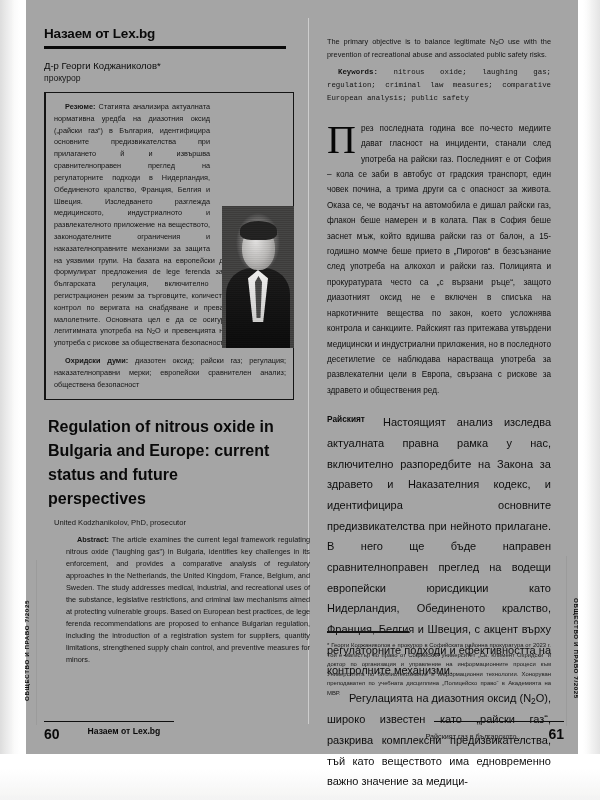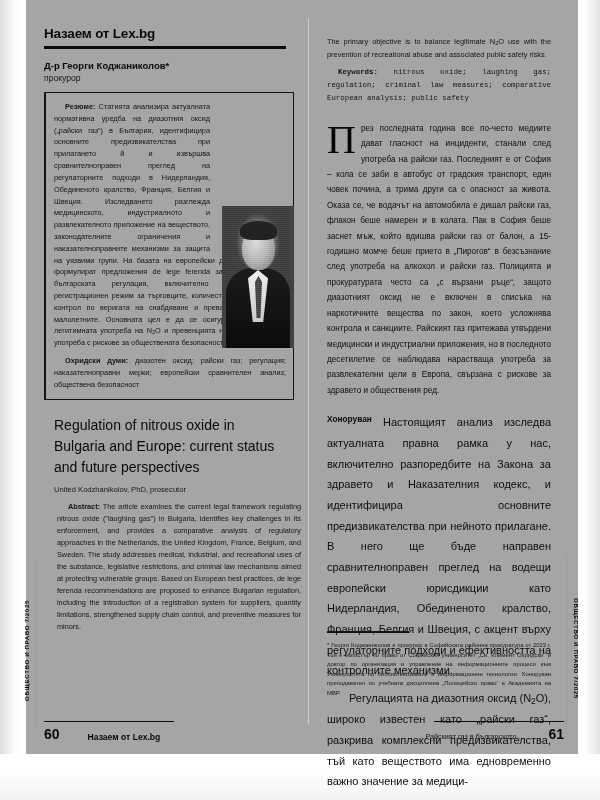--- a/index.html
+++ b/index.html
@@ -45,21 +45,21 @@
     width: 242px; height: 3px; background: #111; margin-top: 2px; margin-bottom: 11px;
   }
   .art-title {
     font-family: "Liberation Serif", serif;
     font-size: 19px; line-height: 1.52; color: #141414;
     letter-spacing: 0.1px;
     margin-bottom: 12px;
     width: 248px;
   }
   .byline-name {
-    font-size: 9.5px; font-weight: bold; color: #111; margin-bottom: 2px;
+    font-size: 9.5px; font-weight: normal; color: #111; margin-bottom: 2px;
   }
   .byline-role {
     font-size: 8.6px; color: #222; margin-bottom: 9px;
   }
 
   
   .portrait {
     position: absolute; left: 222px; top: 206px;
     width: 72px; height: 142px;
     background:
@@ -116,29 +116,29 @@
   }
   .abs-p:last-child { margin-bottom: 0; }
   .abs-p b { font-weight: bold; }
   .wrap-photo {
     float: right; width: 76px; height: 150px; shape-outside: margin-box;
     margin: -2px -6px 2px 6px;
   }
 
   
   .en-title {
-    margin-top: 15px; margin-left: 10px; width: 232px;
-    font-size: 14px; font-weight: normal; line-height: 1.5; color: #111;
+    margin-top: 15px; margin-left: 4px; width: 232px;
+    font-size: 16px; font-weight: bold; line-height: 1.5; color: #111;
   }
   .en-byline {
     margin-left: 10px; margin-top: 7px;
     font-size: 7.6px; color: #1c1c1c; font-weight: normal;
   }
   .en-abs {
-    margin-top: 7px; margin-left: 13px; width: 244px;
+    margin-top: 7px; margin-left: 22px; width: 244px;
     font-size: 7.3px; line-height: 1.65; text-align: justify; color: #1b1b1b;
     text-indent: 11px;
   }
 
   
   .col-right {
     position: absolute; left: 327px; top: 36px; width: 224px;
   }
   .r-p {
     font-size: 7.4px; line-height: 1.72; text-align: justify; color: #1b1b1b;
@@ -179,21 +179,21 @@
     position: absolute; left: 327px; top: 641px; width: 224px;
     font-size: 5.9px; line-height: 1.62; text-align: justify; color: #1f1f1f;
   }
 
   
   .foot-rule-left {
     position: absolute; left: 44px; top: 721px; width: 130px; height: 1.4px; background: #151515;
   }
   .foot-left {
     position: absolute; left: 44px; top: 726px; width: 250px;
-    display: flex; align-items: flex-end; gap: 28px;
+    display: flex; align-items: flex-start; gap: 28px;
   }
   .pg-num { font-size: 14px; font-weight: bold; color: #111; }
   .foot-label { font-size: 8.6px; font-weight: bold; color: #111; }
 
   .foot-rule-right {
     position: absolute; right: 36px; top: 721px; width: 130px; height: 1.2px; background: #151515;
   }
   .foot-right {
     position: absolute; right: 36px; top: 726px;
     display: flex; align-items: baseline; gap: 26px;
@@ -280,21 +280,21 @@
       <b>Keywords:</b>
       <span>nitrous oxide; laughing gas; regulation; criminal law measures; comparative European analysis; public safety</span>
     </p>
 
     <div class="body-main">
       <p class="dropcap-para">
         <span class="dropcap">П</span><span>рез последната година все по-често медиите дават гласност на инциденти, станали след употреба на райски газ. Последният е от София – кола се заби в автобус от градския транспорт, един човек почина, а трима други са с опасност за живота. Оказа се, че водачът на автомобила е дишал райски газ, флакон беше намерен и в колата. Пак в София беше заснет мъж, който вдишва райски газ от балон, а 15-годишно момче беше прието в „Пирогов“ в безсъзнание след употреба на алкохол и райски газ. Полицията и прокуратурата често са „с вързани ръце“, защото диазотният оксид не е включен в списъка на наркотичните вещества по закон, което усложнява контрола и санкциите. Райският газ притежава утвърдени медицински и индустриални приложения, но в последното десетилетие се наблюдава нарастваща употреба за развлекателни цели в Европа, свързана с рискове за здравето и обществения ред.</span>
       </p>
 
       <div class="sect">
-        <div class="sect-head">Хоноруван</div>
+        <div class="sect-head">Райският</div>
         <p class="sect-body">Настоящият анализ изследва актуалната правна рамка у нас, включително разпоредбите на Закона за здравето и Наказателния кодекс, и идентифицира основните предизвикателства при нейното прилагане. В него ще бъде направен сравнителноправен преглед на водещи европейски юрисдикции като Нидерландия, Обединеното кралство, Франция, Белгия и Швеция, с акцент върху регулаторните подходи и ефективността на контролните механизми.</p>
         <p class="sect-body p2">Регулацията на диазотния оксид (N<span class="sub">2</span>O), широко известен като „райски газ“, разкрива комплексни предизвикателства, тъй като веществото има едновременно важно значение за медици-</p>
       </div>
     </div>
   </div>
 
   <div class="fn-rule"></div>
   <div class="footnote">* Георги Коджаниколов е прокурор в Софийската районна прокуратура от 2023 г. Той е магистър по право от Софийския университет „Св. Климент Охридски“ и доктор по организация и управление на информационните процеси към Университета по библиотекознание и информационни технологии. Хоноруван преподавател по учебната дисциплина „Полицейско право“ в Академията на МВР.</div>
 
   <div class="foot-rule-left"></div>

